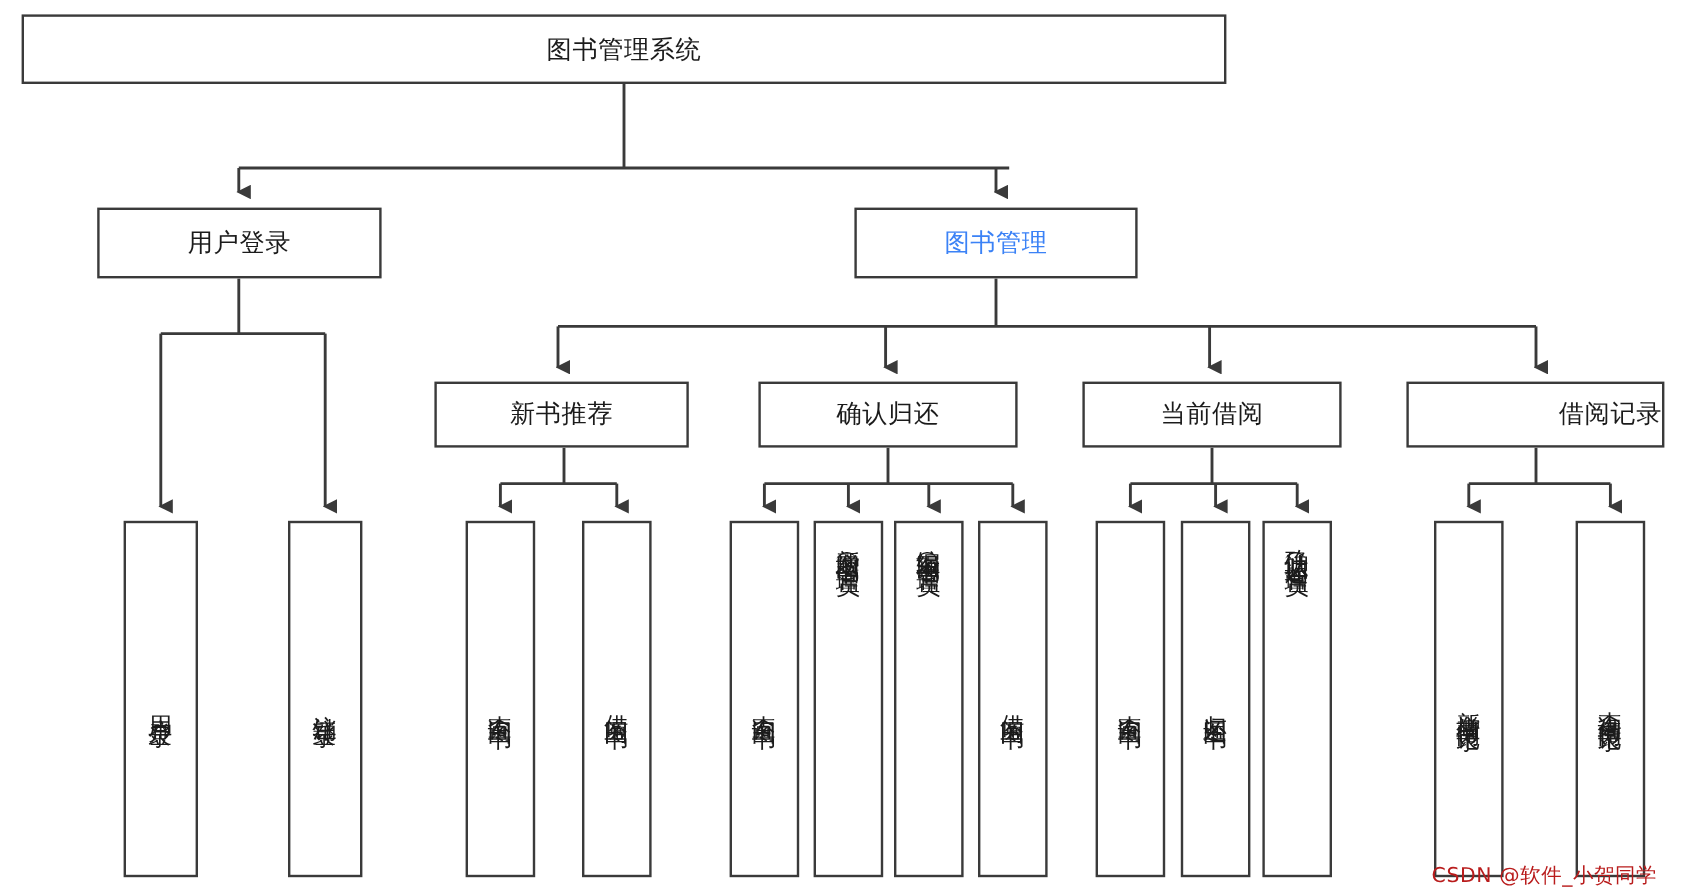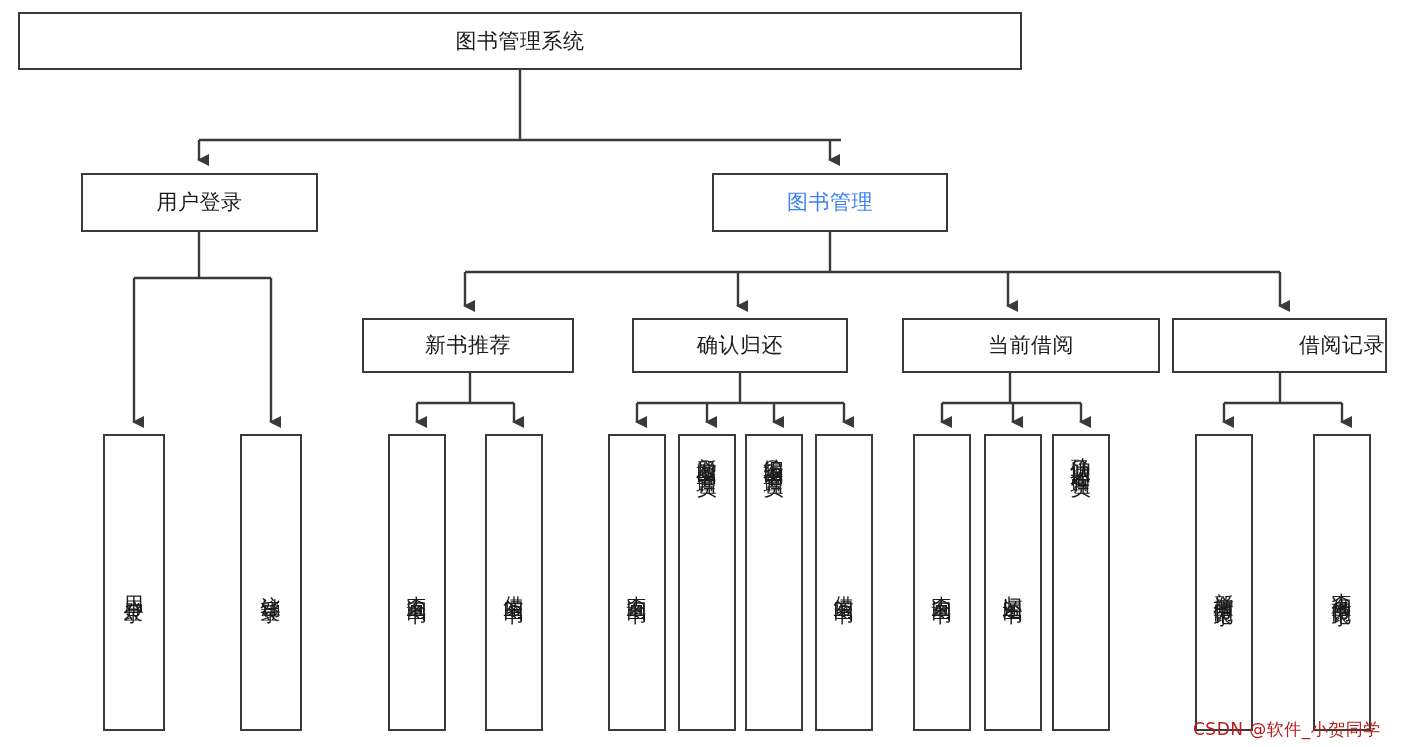--- a/index.html
+++ b/index.html
@@ -130,21 +130,21 @@
   <div class="node-box" style="left: 712px; top: 173px; width: 236px; height: 59px; border-color: rgb(58, 58, 58);">
     <span class="node-label" style="color: #3b82f6;">图书管理</span>
   </div>
 
   <div class="node-box" style="left: 362px; top: 318px; width: 212px; height: 55px; border-color: rgb(58, 58, 58);">
     <span class="node-label" style="color: rgb(27, 27, 27);">新书推荐</span>
   </div>
   <div class="node-box" style="left: 632px; top: 318px; width: 216px; height: 55px; border-color: rgb(58, 58, 58);">
     <span class="node-label" style="color: rgb(27, 27, 27);">确认归还</span>
   </div>
-  <div class="node-box" style="left: 902px; top: 318px; width: 258px; height: 55px; border-color: rgb(58, 58, 58);">
+  <div class="node-box" style="left: 902px; top: 318px; width: 216px; height: 55px; border-color: rgb(58, 58, 58);">
     <span class="node-label" style="color: rgb(27, 27, 27);">当前借阅</span>
   </div>
   <div class="node-box" style="left: 1172px; top: 318px; width: 215px; height: 55px; border-color: rgb(58, 58, 58); justify-content: flex-end;">
     <span class="node-label" style="color: rgb(27, 27, 27);">借阅记录</span>
   </div>
 
   <div class="node-box vertical centered" style="left: 103px; top: 434px; width: 62px; height: 297px; border-color: rgb(58, 58, 58);">
     <span class="node-label" style="color: rgb(27, 27, 27);">用户登录</span>
   </div>
   <div class="node-box vertical centered" style="left: 240px; top: 434px; width: 62px; height: 297px; border-color: rgb(58, 58, 58);">

